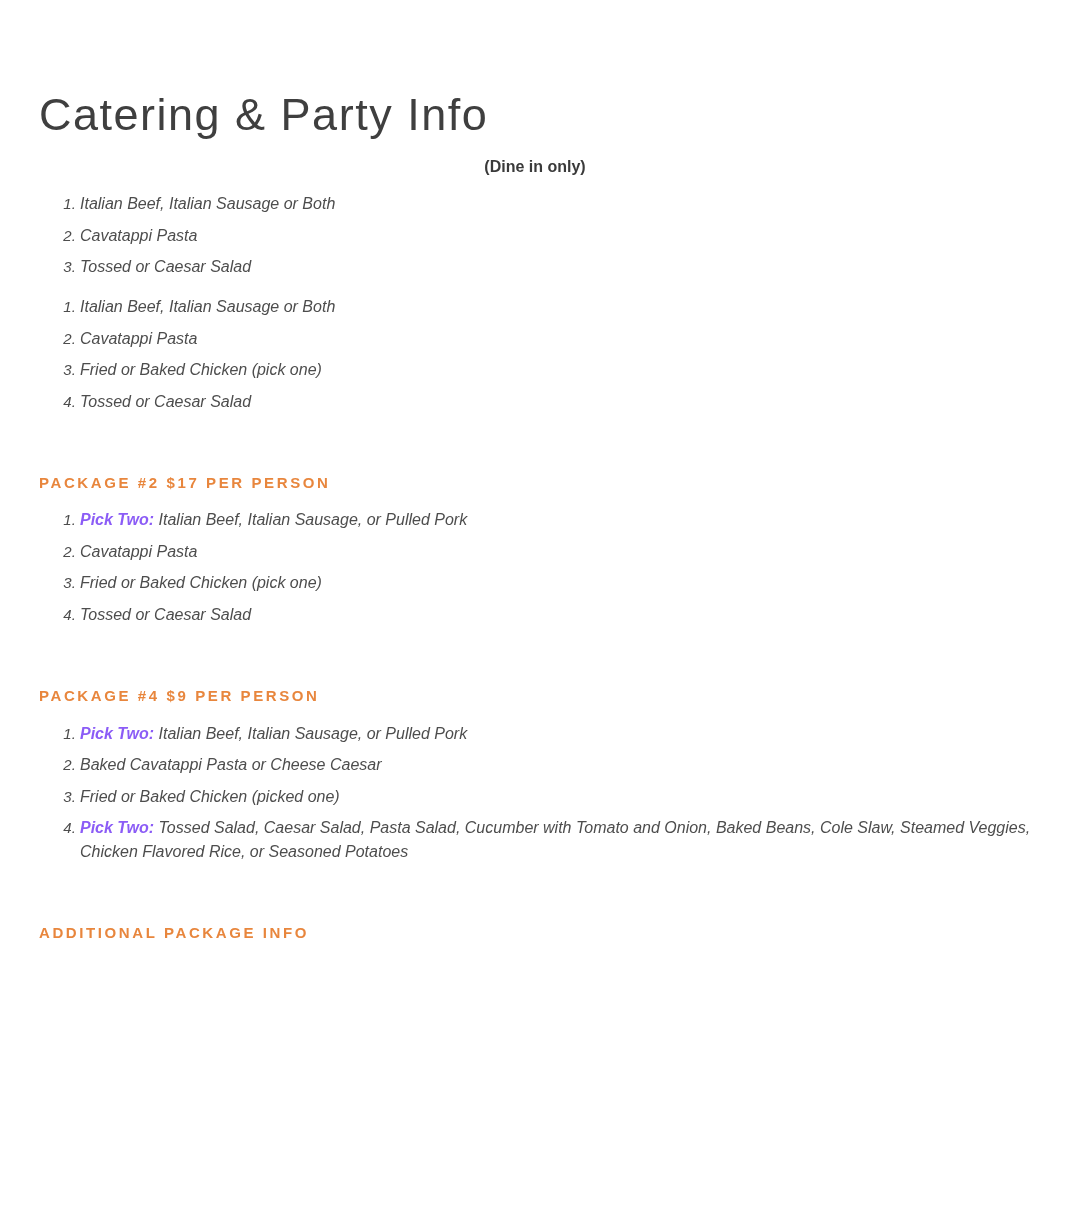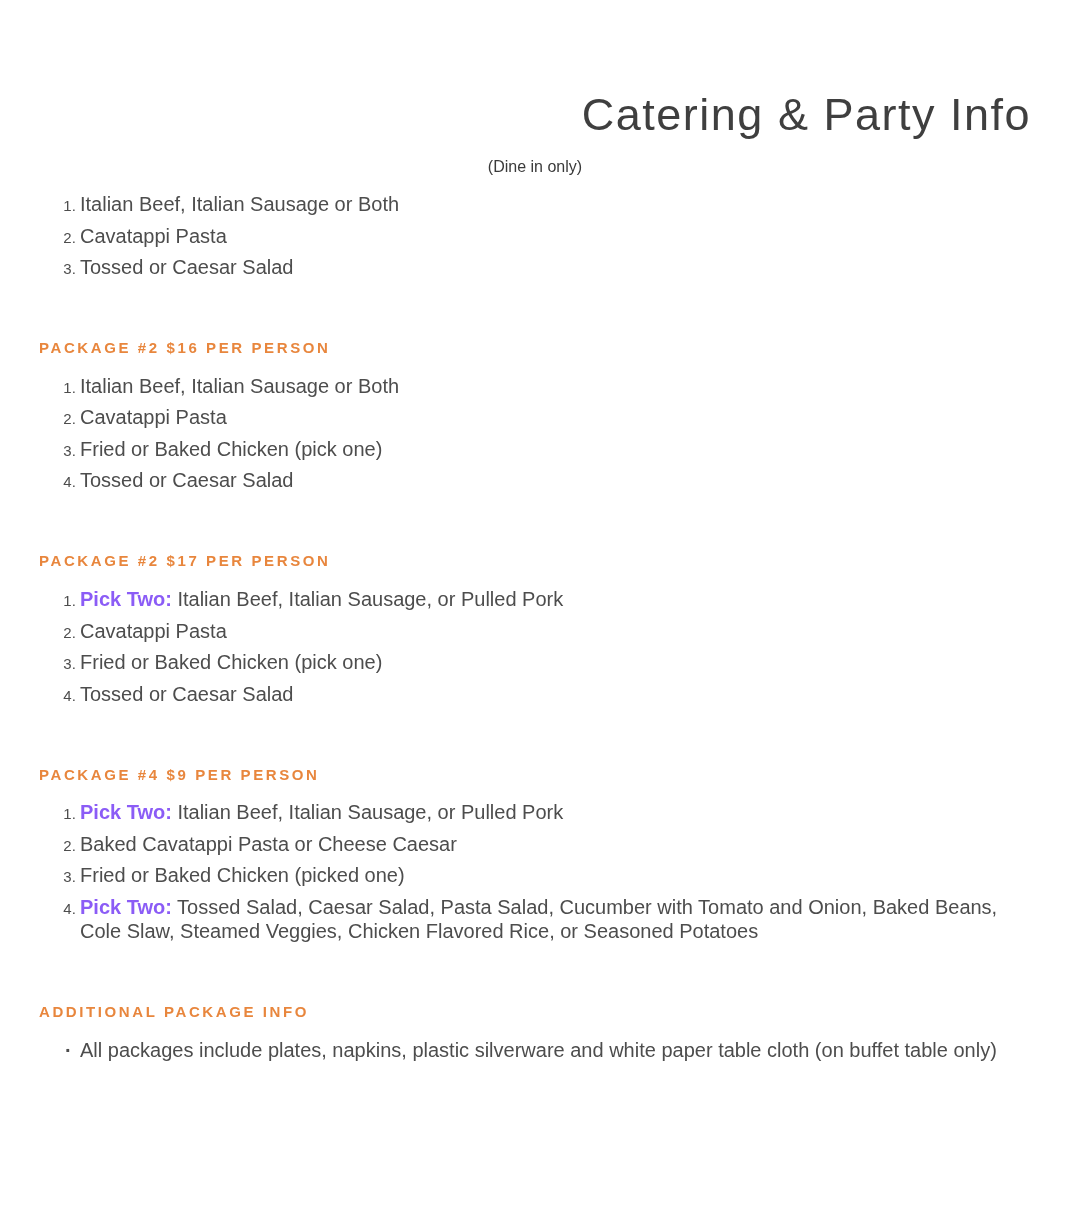--- a/index.html
+++ b/index.html
@@ -18,57 +18,58 @@
     min-height: 1219px;
     padding: 88px 39px 10px 39px;
     background: #ffffff;
   }
   .page-title {
     margin: 0;
     font-size: 45px;
     font-weight: 200;
     letter-spacing: 1.5px;
     color: #3f3f3f;
-    text-align: right;
+    text-align: left;
     line-height: 1.2;
   }
   .subtitle {
     margin: 24px 0 0 0;
     font-size: 16px;
     font-weight: 700;
     letter-spacing: 3.5px;
     color: #e8863d;
     text-align: center;
     line-height: 1.2;
   }
   .note {
     margin: 15px 0 0 0;
     font-size: 16px;
-    font-weight: 400;
+    font-weight: 700;
     color: #3a3a3a;
     text-align: center;
     line-height: 1.2;
   }
   .sec-heading {
     margin: 60px 0 0 0;
     font-size: 15px;
     font-weight: 700;
     letter-spacing: 2.6px;
     color: #e8863d;
     line-height: 1.25;
   }
   ol.menu-list, ul.bullet-list {
     margin: 16px 0 0 0;
     padding: 0 0 0 41px;
   }
   ol.menu-list li, ul.bullet-list li {
-    font-size: 20px;
+    font-size: 16px;
     line-height: 24px;
     margin-bottom: 7.5px;
     color: #4d4d4d;
+    font-style: italic;
   }
   ol.menu-list li::marker {
     color: #4d4d4d;
     font-size: 15px;
   }
   ul.bullet-list {
     list-style: none;
   }
   ul.bullet-list li {
     position: relative;
@@ -96,21 +97,20 @@
 
   <section>
     <ol class="menu-list">
       <li><span>Italian Beef, Italian Sausage or Both</span></li>
       <li><span>Cavatappi Pasta</span></li>
       <li><span>Tossed or Caesar Salad</span></li>
     </ol>
   </section>
 
   <section>
-    <h3 class="sec-heading">PACKAGE #2 $16 PER PERSON</h3>
     <ol class="menu-list">
       <li><span>Italian Beef, Italian Sausage or Both</span></li>
       <li><span>Cavatappi Pasta</span></li>
       <li><span>Fried or Baked Chicken (pick one)</span></li>
       <li><span>Tossed or Caesar Salad</span></li>
     </ol>
   </section>
 
   <section>
     <h3 class="sec-heading">PACKAGE #2 $17 PER PERSON</h3>
@@ -128,17 +128,16 @@
       <li><b class="bold-prefix">Pick Two:</b><span> Italian Beef, Italian Sausage, or Pulled Pork</span></li>
       <li><span>Baked Cavatappi Pasta or Cheese Caesar</span></li>
       <li><span>Fried or Baked Chicken (picked one)</span></li>
       <li><b class="bold-prefix">Pick Two:</b><span> Tossed Salad, Caesar Salad, Pasta Salad, Cucumber with Tomato and Onion, Baked Beans, Cole Slaw, Steamed Veggies, Chicken Flavored Rice, or Seasoned Potatoes</span></li>
     </ol>
   </section>
 
   <section>
     <h3 class="sec-heading">ADDITIONAL PACKAGE INFO</h3>
     <ul class="bullet-list">
-      <li><span>All packages include plates, napkins, plastic silverware and white paper table cloth (on buffet table only)</span></li>
     </ul>
   </section>
 
 </main>
 
 </body></html>

